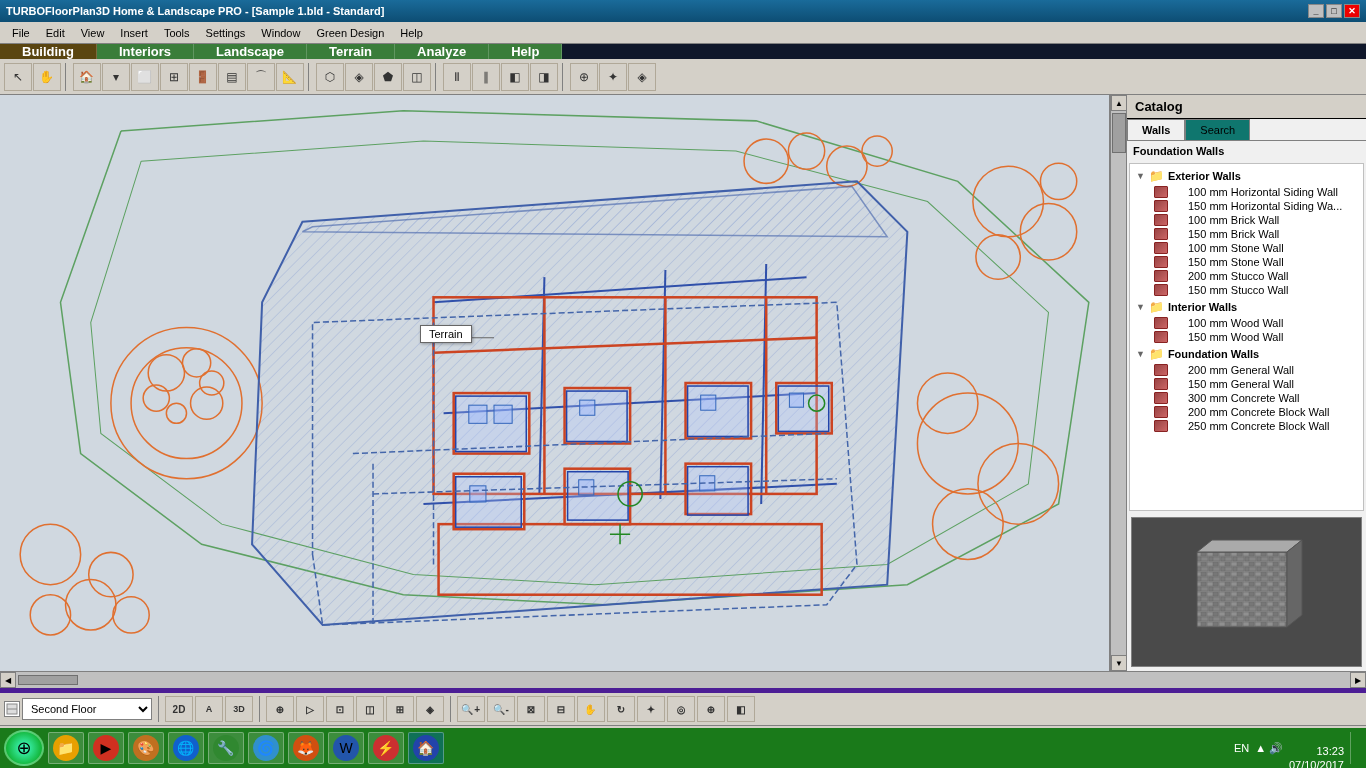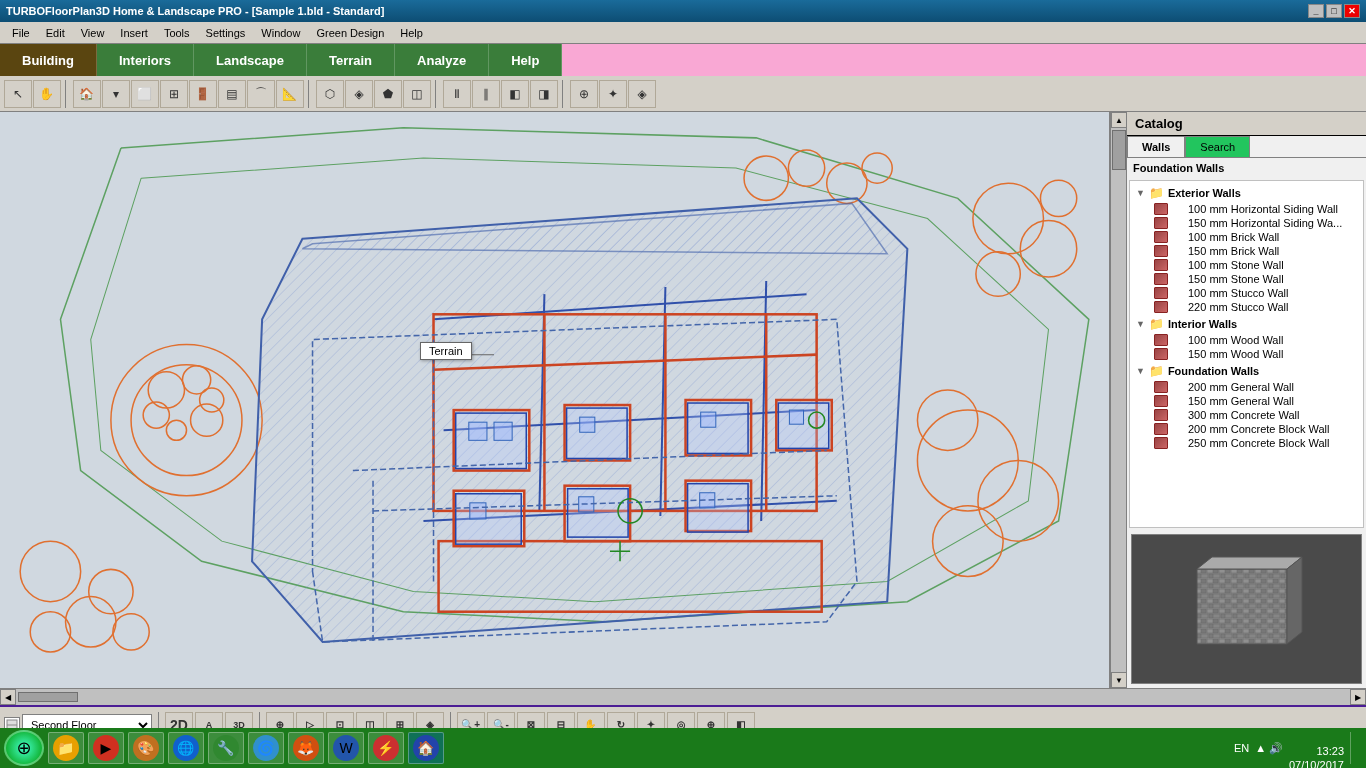--- a/index.html
+++ b/index.html
@@ -28,22 +28,22 @@
     #menu-bar {
       background: #d4d0c8; height: 22px; display: flex; align-items: center;
       border-bottom: 1px solid #808080; padding: 0 4px;
     }
     #menu-bar span {
       padding: 2px 8px; font-size: 11px; cursor: pointer; color: #000;
     }
 
     
     #ribbon {
-      height: 32px; display: flex; align-items: stretch;
-      background: #f9a8d4;
+      height: 15px; display: flex; align-items: stretch;
+      background: #0f172a;
     }
     .ribbon-tab {
       display: flex; align-items: center; justify-content: center;
       padding: 0 22px; font-size: 13px; font-weight: bold; cursor: pointer;
       color: white; border-right: 1px solid rgba(255,255,255,0.2);
     }
     .ribbon-tab.active { background: #5a4510; color: white; }
     .ribbon-tab.green { background: #3a7d3a; }
 
     
@@ -91,21 +91,21 @@
     #catalog-panel {
       width: 240px; background: #f0f0f0; display: flex; flex-direction: column;
       border-left: 1px solid #808080;
     }
     #catalog-header {
       background: #d4d0c8; padding: 4px 8px; font-size: 13px; font-weight: bold;
       border-bottom: 1px solid #000000;
     }
     #catalog-tabs { display: flex; border-bottom: 1px solid #808080; }
     .catalog-tab {
-      padding: 4px 14px; cursor: pointer; background: #22c55e; border: 1px solid #808080;
+      padding: 4px 14px; cursor: pointer; background: #0f766e; border: 1px solid #808080;
       font-size: 11px; border-bottom: none;
     }
     .catalog-tab.active { background: #f0f0f0; font-weight: bold; }
     #catalog-label { padding: 4px 6px; font-size: 11px; font-weight: bold; }
 
     #catalog-tree {
       flex: 1; overflow-y: auto; padding: 2px;
       background: white; border: 1px solid #c0c0c0; margin: 2px;
     }
     .tree-group { margin: 1px 0; }
@@ -127,21 +127,21 @@
     
     #catalog-preview {
       height: 150px; background: #4a4a4a; margin: 4px;
       display: flex; align-items: center; justify-content: center;
       border: 1px solid #808080; overflow: hidden;
     }
 
     
     #bottom-toolbar {
       height: 38px; background: #d4d0c8; display: flex; align-items: center;
-      border-top: 3px solid #4c1d95; padding: 0 4px; gap: 2px;
+      border-top: 6px solid #4c1d95; padding: 0 4px; gap: 2px;
     }
     .floor-select {
       height: 22px; width: 130px; font-size: 11px; background: white;
       border: 1px solid #808080; padding: 0 4px;
     }
     .bottom-btn {
       width: 28px; height: 26px; background: #d4d0c8; border: 1px solid #b0a898;
       display: flex; align-items: center; justify-content: center; cursor: pointer;
       font-size: 10px; font-weight: bold; color: #333;
     }
@@ -463,25 +463,25 @@
               <div class="tree-item">
                 <div class="tree-item-icon-img"></div>
                 <span>100 mm Stone Wall</span>
               </div>
               <div class="tree-item">
                 <div class="tree-item-icon-img"></div>
                 <span>150 mm Stone Wall</span>
               </div>
               <div class="tree-item">
                 <div class="tree-item-icon-img"></div>
-                <span>100 mm Stucco Wall</span>
-              </div>
-              <div class="tree-item">
-                <div class="tree-item-icon-img"></div>
-                <span>220 mm Stucco Wall</span>
+                <span>200 mm Stucco Wall</span>
+              </div>
+              <div class="tree-item">
+                <div class="tree-item-icon-img"></div>
+                <span>150 mm Stucco Wall</span>
               </div>
             </div>
           </div>
 
           <div class="tree-group">
             <div class="tree-group-header">
               <span class="tree-group-icon">▼</span>
               <span class="folder-icon">📁</span>
               <span>Interior Walls</span>
             </div>
@@ -568,21 +568,21 @@
         <line x1="1" y1="6" x2="11" y2="6" stroke="#888"></line>
       </svg>
   </div>
   <select class="floor-select">
     <option>First Floor</option>
     <option selected="">Second Floor</option>
     <option>Foundation</option>
     <option>Roof</option>
   </select>
   <div class="bottom-sep"></div>
-  <div class="bottom-btn" style="font-size:14px;font-weight:bold;">2D</div>
+  <div class="bottom-btn" style="font-size:10px;font-weight:bold;">2D</div>
   <div class="bottom-btn" style="font-size:9px;font-weight:bold;">A</div>
   <div class="bottom-btn" style="font-size:9px;font-weight:bold;">3D</div>
   <div class="bottom-sep"></div>
   <div class="bottom-btn">⊕</div>
   <div class="bottom-btn">▷</div>
   <div class="bottom-btn">⊡</div>
   <div class="bottom-btn">◫</div>
   <div class="bottom-btn">⊞</div>
   <div class="bottom-btn">◈</div>
   <div class="bottom-sep"></div>

